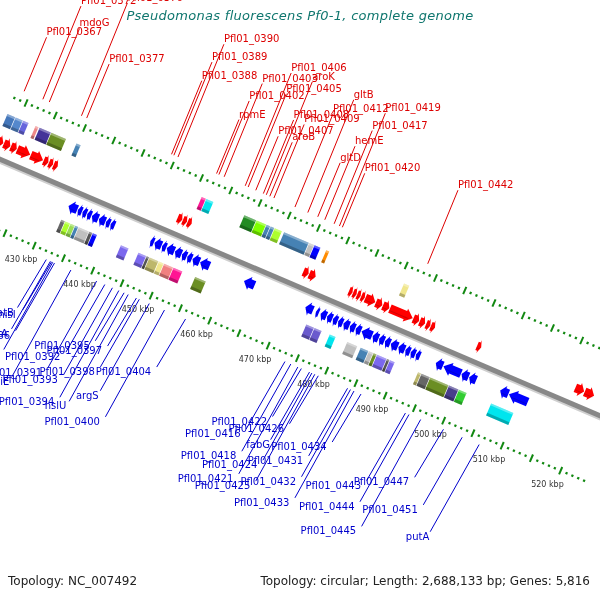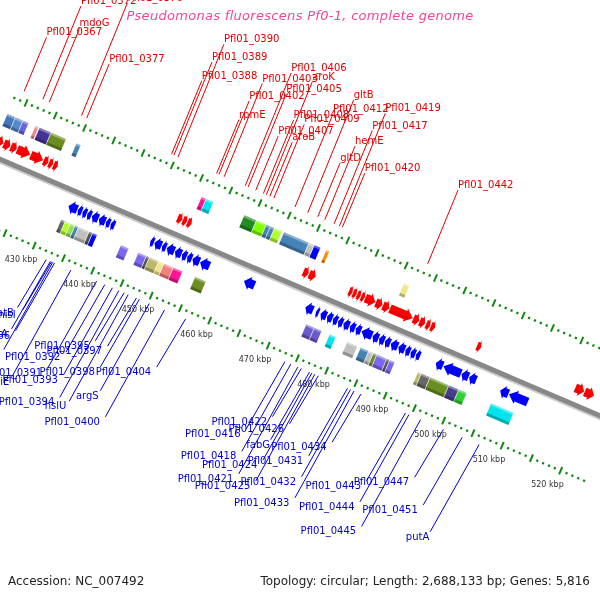--- a/index.html
+++ b/index.html
@@ -1,17 +1,17 @@
 <!DOCTYPE html>
 <html><head>
 <meta charset="utf-8">
 <style>
   html, body { margin: 0; padding: 0; background: #ffffff; }
   body { width: 600px; height: 600px; overflow: hidden; position: relative; font-family: "DejaVu Sans", sans-serif; }
-  #title { position: absolute; top: 8px; left: 0; width: 600px; text-align: center; font-size: 13px; font-style: italic; color: #ec4899; letter-spacing: 0.3px; }
+  #title { position: absolute; top: 8px; left: 0; width: 600px; text-align: center; font-size: 13px; font-style: italic; color: #0f766e; letter-spacing: 0.3px; }
   #footer-left { position: absolute; left: 8px; top: 574px; font-size: 12px; color: #222; }
   #footer-right { position: absolute; right: 10px; top: 574px; font-size: 12px; color: #222; }
   svg { position: absolute; left: 0; top: 0; }
   .lbl { font-family: "DejaVu Sans", sans-serif; font-size: 10px; }
   .tick-lbl { font-family: "DejaVu Sans", sans-serif; font-size: 8px; fill: #333; }
 </style>
 </head>
 <body>
 
 <div id="title">Pseudomonas fluorescens Pf0-1, complete genome</div>
@@ -910,14 +910,14 @@
       <text x="300.61206331014085" y="534.3450836332343" class="lbl" fill="#0000cc">Pfl01_0445</text>
       <line x1="443.4633840648578" y1="429.2950836332342" x2="414.6633840648578" y2="477.2950836332342" stroke="#0000cc" stroke-width="1"></line>
       <text x="353.6633840648578" y="485.2950836332342" class="lbl" fill="#0000cc">Pfl01_0447</text>
       <line x1="462.1803651969331" y1="437.2950836332341" x2="423.3003651969331" y2="504.8950836332341" stroke="#0000cc" stroke-width="1"></line>
       <text x="362.3003651969331" y="512.8950836332341" class="lbl" fill="#0000cc">Pfl01_0451</text>
       <line x1="479.14262934787683" y1="444.5450836332343" x2="430.18262934787685" y2="531.7450836332343" stroke="#0000cc" stroke-width="1"></line>
       <text x="405.7826293478769" y="539.7450836332343" class="lbl" fill="#0000cc">putA</text>
     </g>
 </svg>
 
-<div id="footer-left">Accession: NC_007492</div>
+<div id="footer-left">Topology: NC_007492</div>
 <div id="footer-right">Topology: circular; Length: 2,688,133 bp; Genes: 5,816</div>
 
 </body></html>

